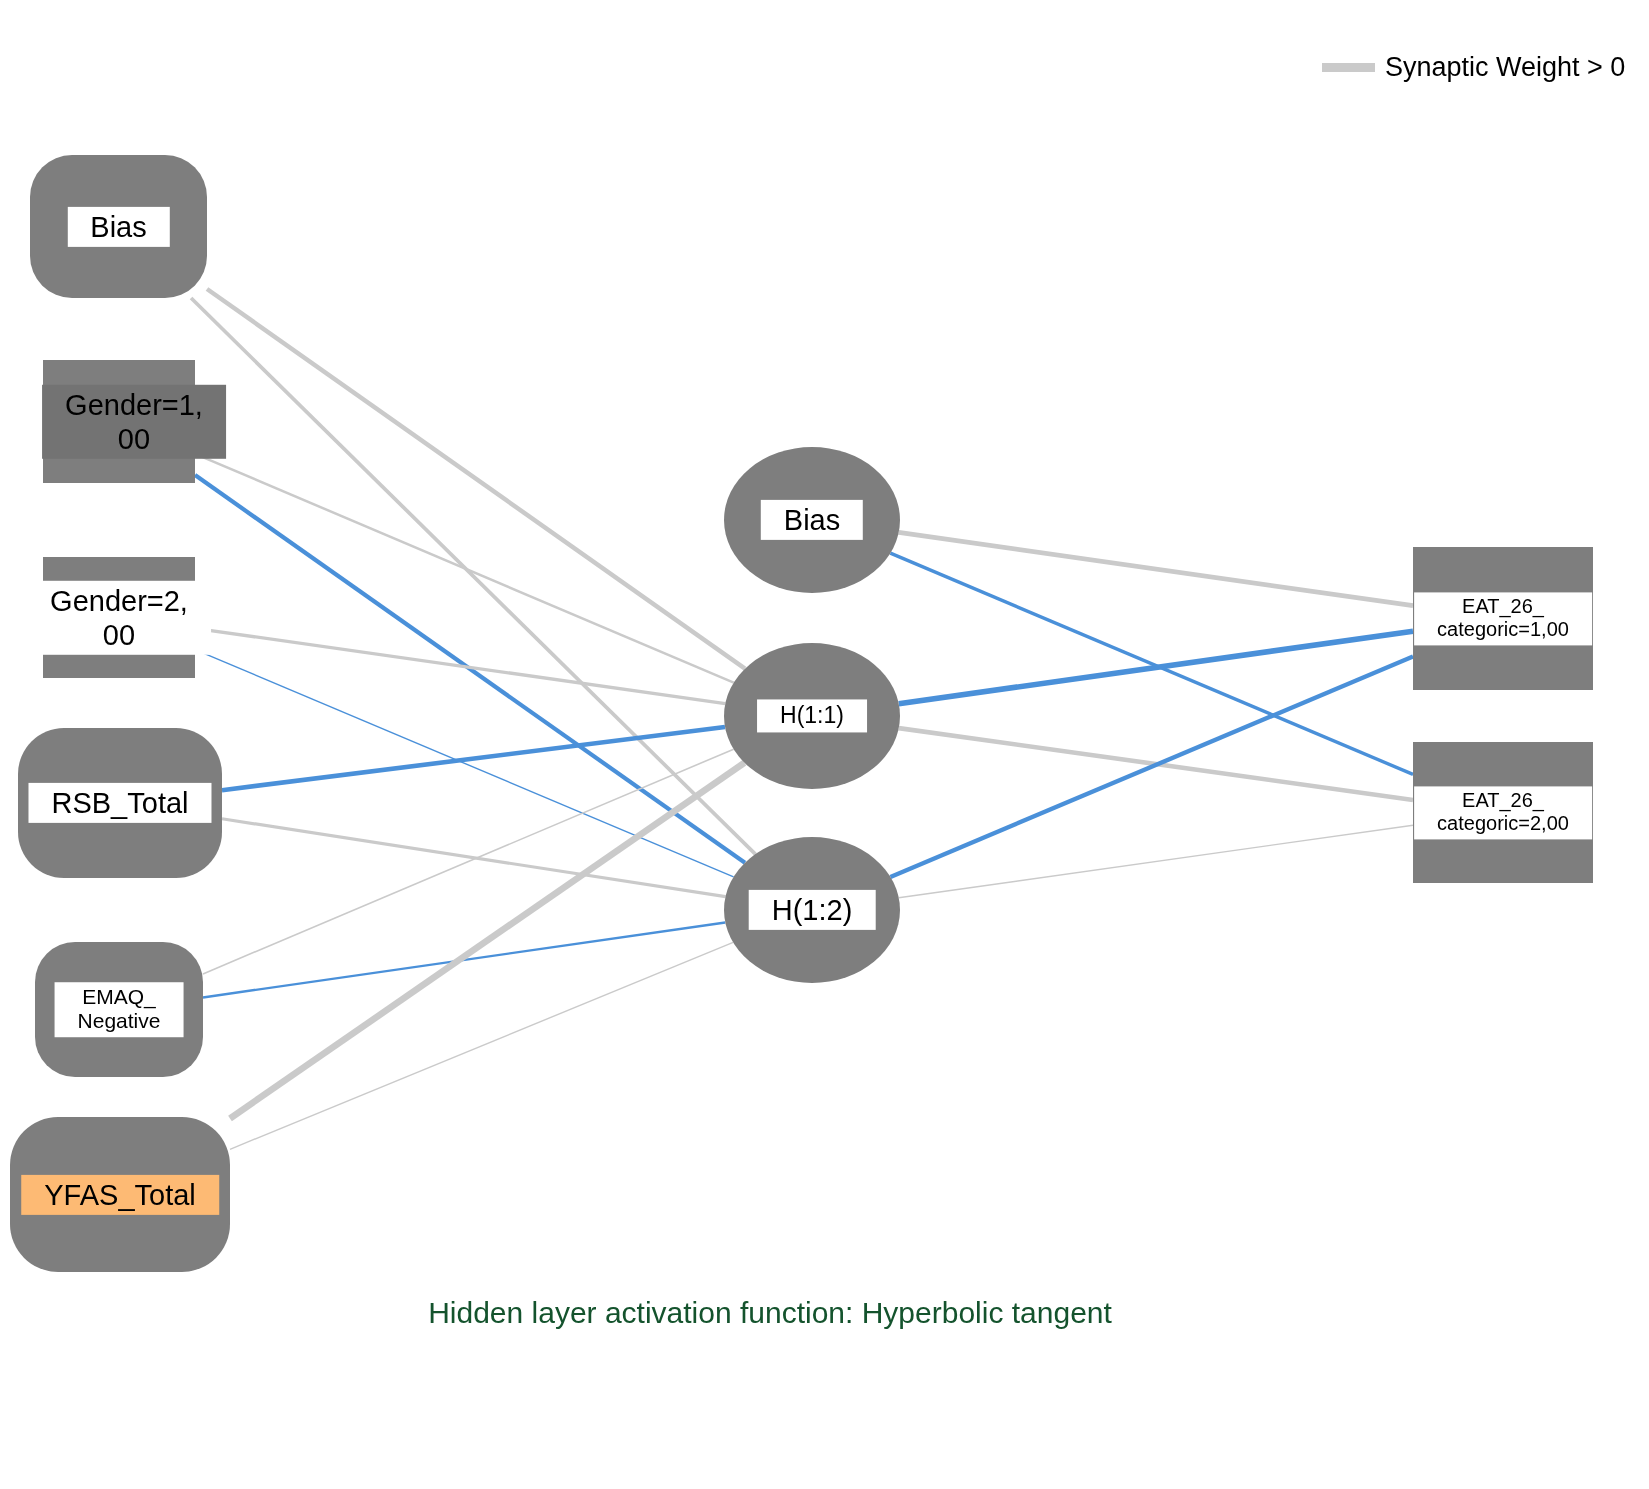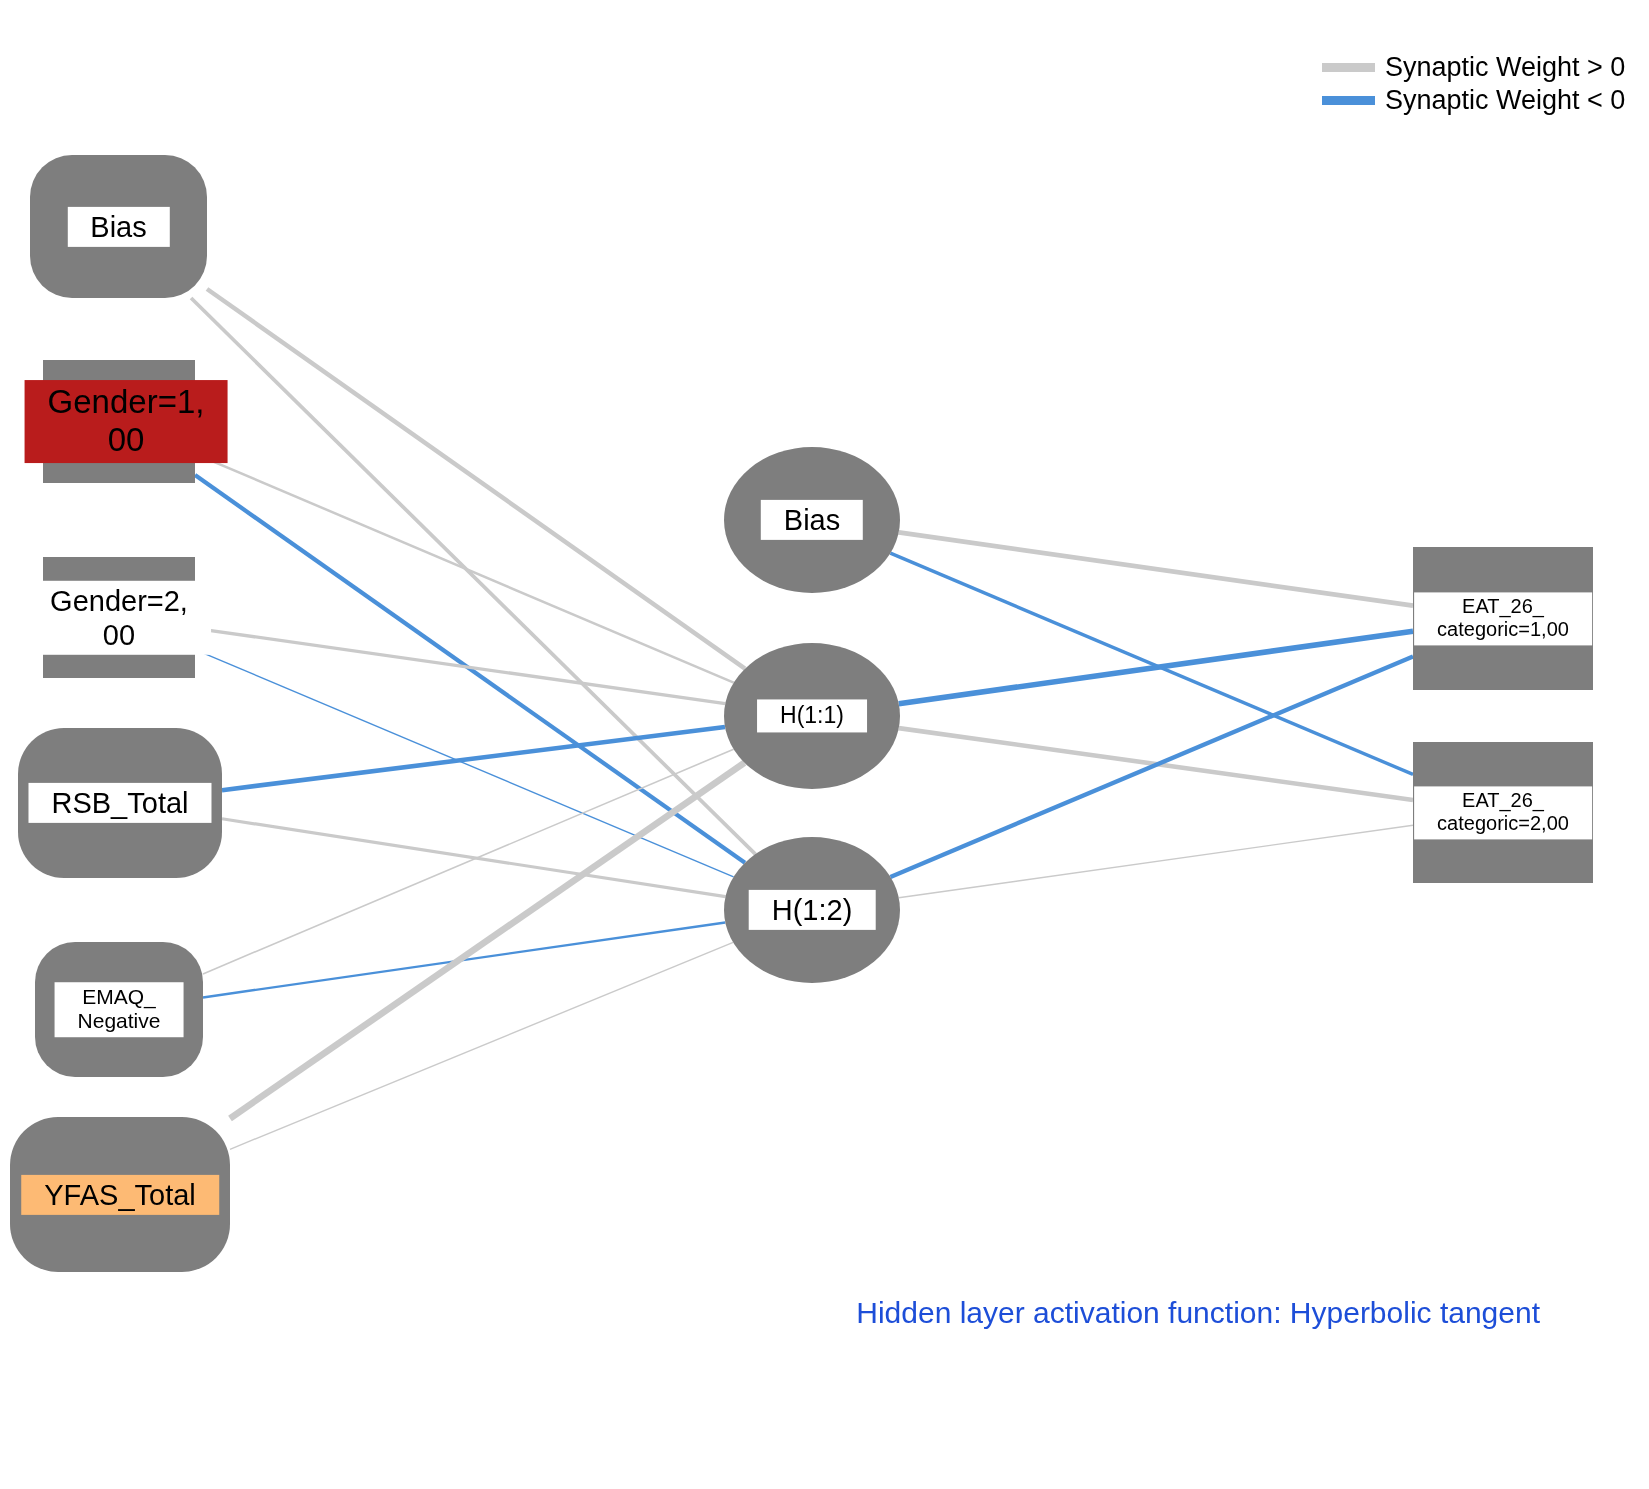--- a/index.html
+++ b/index.html
@@ -51,22 +51,22 @@
   .legend-label {
     font-size: 27px;
     color: #000000;
     white-space: nowrap;
   }
   #footer {
     position: absolute;
     left: 0;
     top: 1295px;
     width: 1540px;
-    text-align: right;
-    color: #1d4ed8;
+    text-align: center;
+    color: #14532d;
   }
   .footer-line {
     font-size: 30px;
     line-height: 1.2;
   }
   .footer-line + .footer-line {
     margin-top: 58px;
   }
 </style>
 </head>
@@ -107,21 +107,21 @@
         <ellipse cx="812" cy="910" rx="88" ry="73" fill="#7e7e7e"></ellipse>
         <rect x="1413" y="547" width="180" height="143" fill="#7e7e7e"></rect>
         <rect x="1413" y="742" width="180" height="141" fill="#7e7e7e"></rect>
       </g>
   </svg>
 
   <div id="labels-layer">
       <div class="node-label" style="left: 118.5px; top: 226.5px; font-size: 29px; background: rgb(255, 255, 255); color: rgb(0, 0, 0);">
         <div>Bias</div>
       </div>
-      <div class="node-label" style="left: 126px; top: 421.5px; font-size: 33px; background: #b91c1c; color: rgb(0, 0, 0);">
+      <div class="node-label" style="left: 134px; top: 421.5px; font-size: 29px; background: #737373; color: rgb(0, 0, 0);">
         <div>Gender=1,</div>
         <div>00</div>
       </div>
       <div class="node-label" style="left: 119px; top: 617.5px; font-size: 29px; background: rgb(255, 255, 255); color: rgb(0, 0, 0);">
         <div>Gender=2,</div>
         <div>00</div>
       </div>
       <div class="node-label" style="left: 120px; top: 803px; font-size: 29px; background: rgb(255, 255, 255); color: rgb(0, 0, 0);">
         <div>RSB_Total</div>
       </div>
@@ -149,23 +149,19 @@
         <div>EAT_26_</div>
         <div>categoric=2,00</div>
       </div>
     </div>
 
   <div id="legend">
     <div class="legend-row">
       <span class="legend-swatch" id="swatch-positive" style="background: rgb(202, 202, 202);"></span>
       <span class="legend-label">Synaptic Weight &gt; 0</span>
     </div>
-    <div class="legend-row">
-      <span class="legend-swatch" id="swatch-negative" style="background: rgb(74, 144, 217);"></span>
-      <span class="legend-label">Synaptic Weight &lt; 0</span>
-    </div>
   </div>
 
   <div id="footer">
     <div class="footer-line">Hidden layer activation function: Hyperbolic tangent</div>
   </div>
 
 </div>
 
 </body></html>

